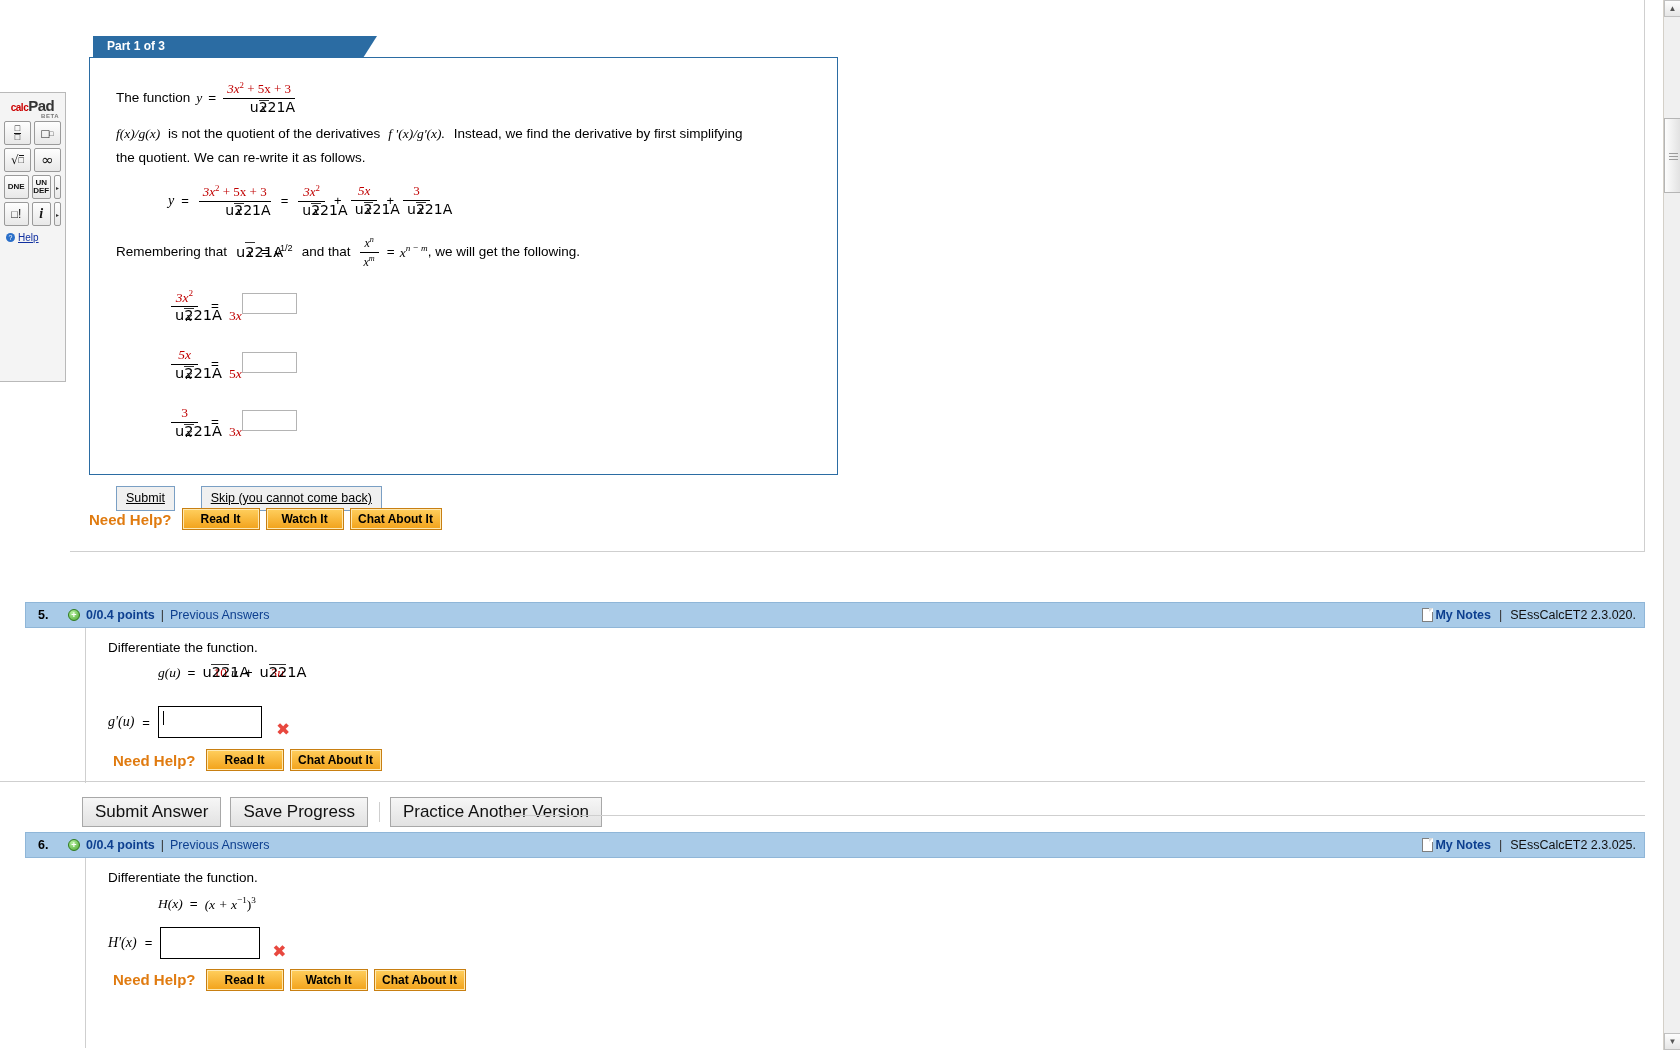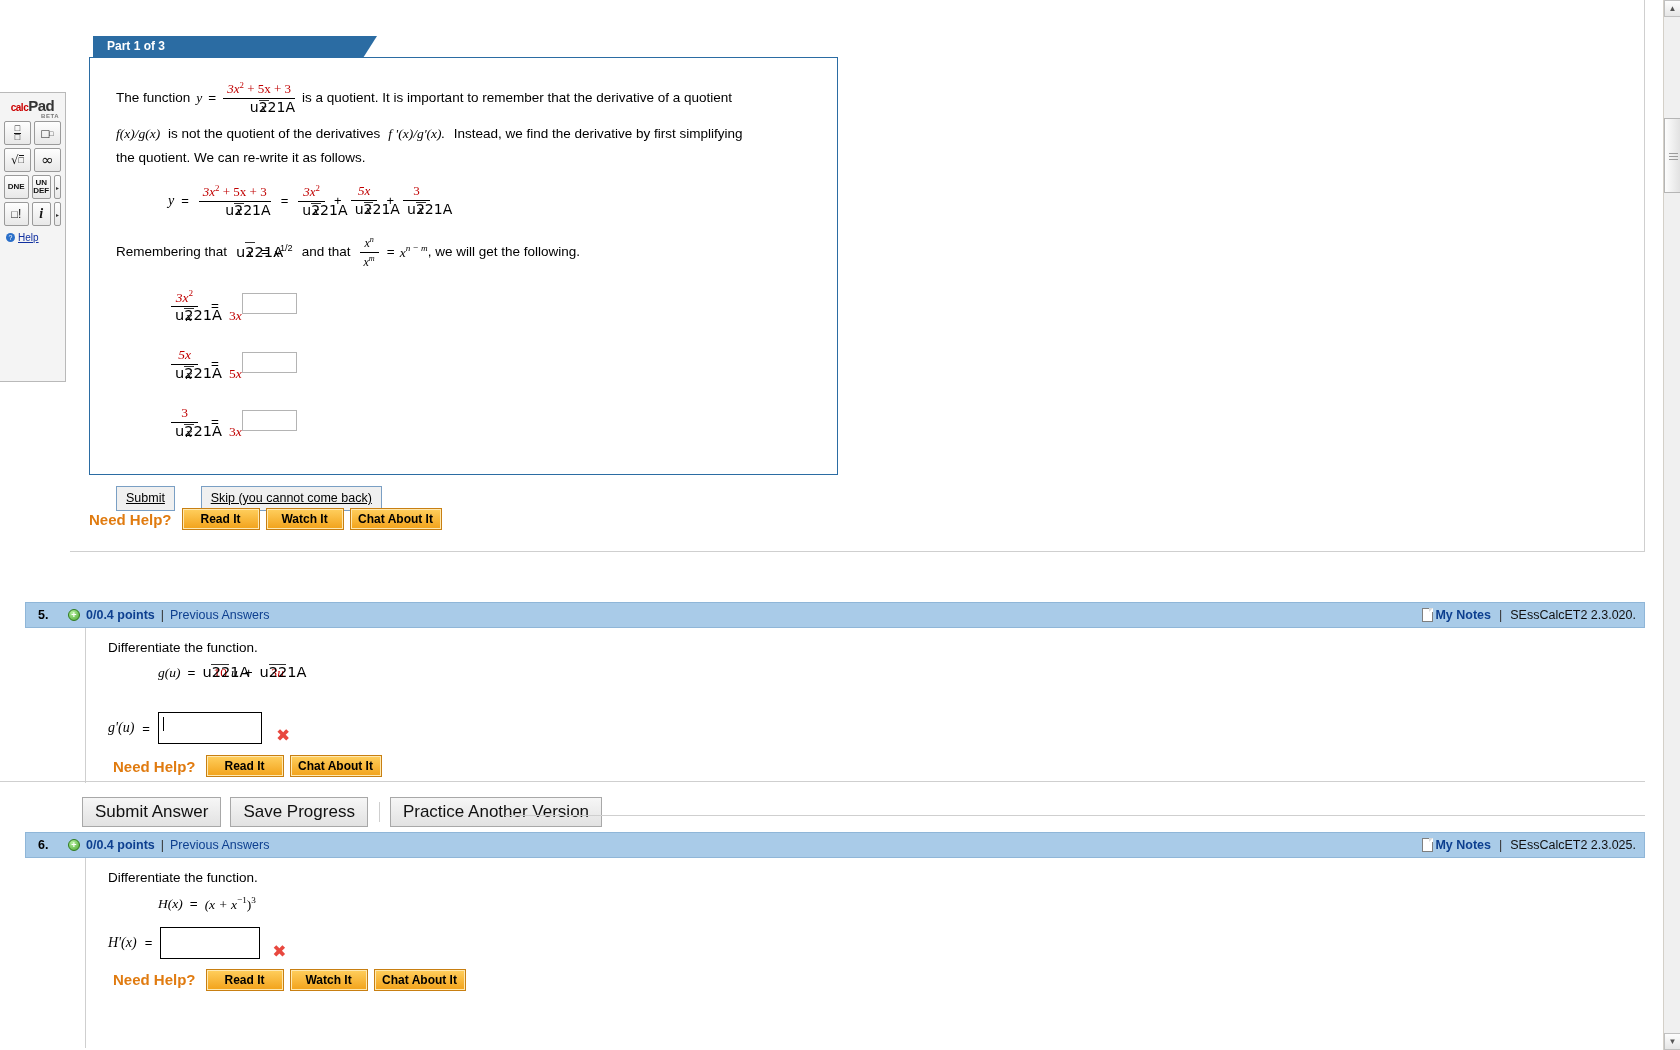--- a/index.html
+++ b/index.html
@@ -256,21 +256,20 @@
       <div class="part-body">
 
         <div class="line1" style="margin-bottom:8px;">
           <span>The function</span>
           <span class="m" style="margin:0 6px 0 6px;">y</span>
           <span>=</span>
           <span class="frac" style="font-size:13px;margin:0 7px;">
             <span class="num red mr"><span class="m">3x</span><sup class="e">2</sup><span> + 5x + 3</span></span>
             <span class="den"><span class="sqrt"><span class="m">x</span></span></span>
           </span>
-          <span>is a quotient. It is important to remember that the derivative of a quotient</span>
         </div>
 
         <div style="margin-bottom:4px;">
           <span class="m">f(x)/g(x)</span>
           <span style="margin:0 4px;">is not the quotient of the derivatives</span>
           <span class="m">f '(x)/g'(x).</span>
           <span style="margin-left:5px;">Instead, we find the derivative by first simplifying</span>
         </div>
         <div style="margin-bottom:14px;">the quotient. We can re-write it as follows.</div>
 
@@ -377,21 +376,21 @@
         <span class="note-icon"></span>
         <span class="mynotes">My Notes</span>
         <span class="qpipe">|</span>
         <span class="qcode">SEssCalcET2 2.3.020.</span>
       </span>
     </div>
 
     <div class="qbody" style="height:155px;">
       <div class="qtext" style="margin-bottom:9px;">Differentiate the function.</div>
 
-      <div class="eqrow" style="margin:0 0 30px 50px;font-size:13.5px;">
+      <div class="eqrow" style="margin:0 0 24px 50px;font-size:13.5px;">
         <span class="m">g(u)</span>
         <span style="margin:0 7px;">=</span>
         <span class="sqrt" style="margin-right:2px;"><span class="red mr">10</span></span>
         <span class="m">u</span>
         <span style="margin:0 7px;">+</span>
         <span class="sqrt"><span class="red m">3u</span></span>
       </div>
 
       <div class="eqrow" style="margin-bottom:10px;">
         <span class="m" style="font-size:14px;">g'(u)</span>

